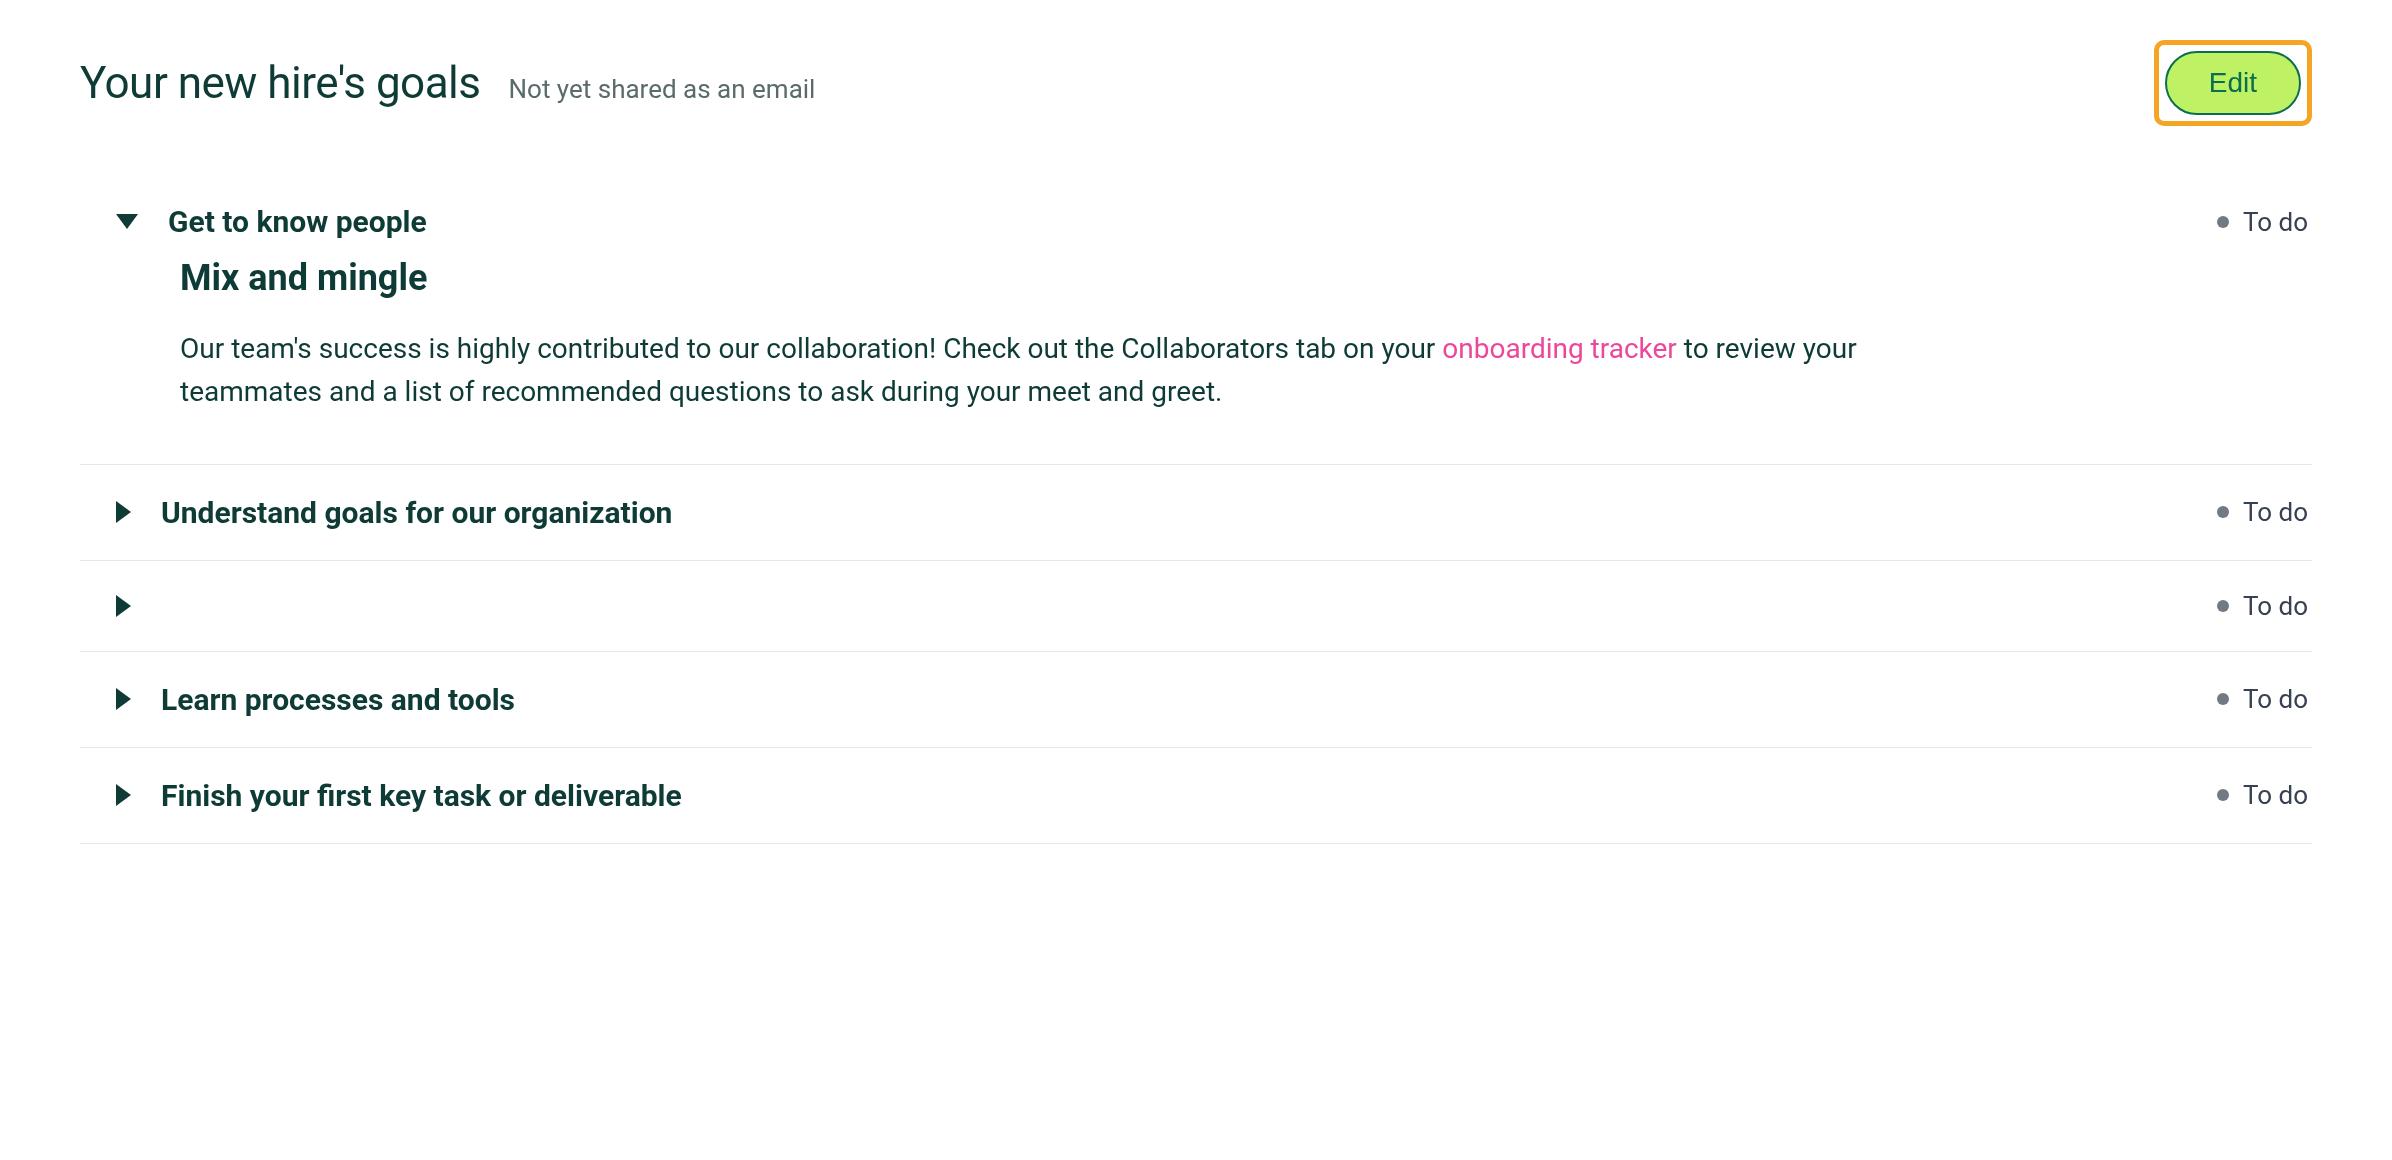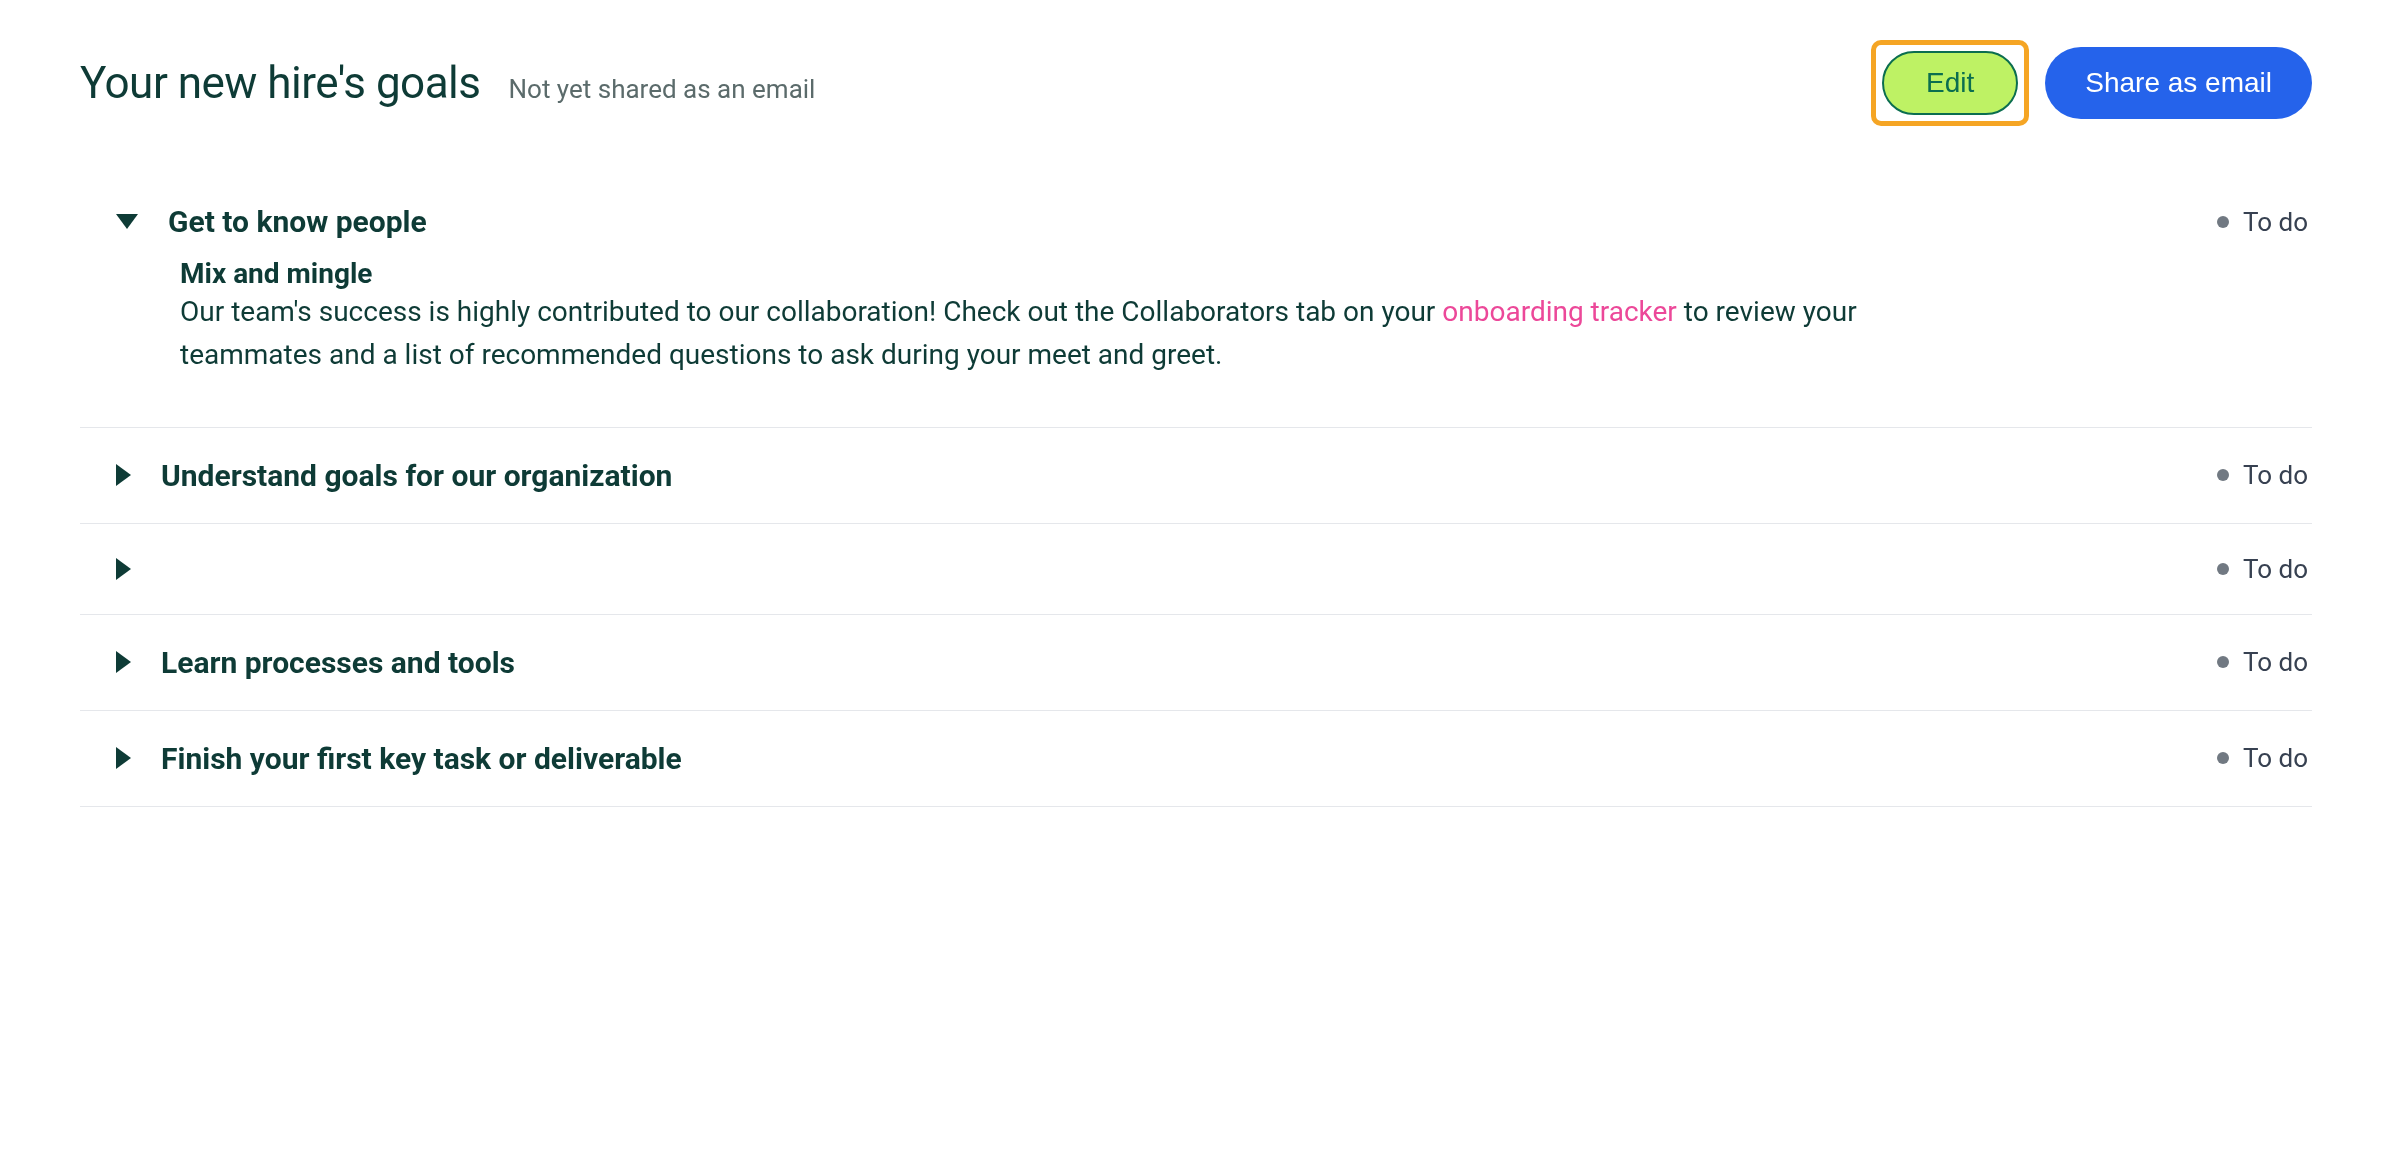--- a/index.html
+++ b/index.html
@@ -115,23 +115,24 @@
     border-radius: 50%;
   }
   .status-text {
     font-size: 26px;
     color: #374151;
   }
   .expanded-content {
     padding: 18px 0 50px 100px;
   }
   .sub-title {
-    font-size: 28px;
+    font-size: 36px;
     font-weight: 700;
     color: #0e3b36;
+    margin-bottom: 28px;
   }
   .sub-body {
     font-size: 28px;
     line-height: 1.55;
     color: #0e3b36;
     max-width: 1800px;
   }
   .inline-link {
     color: #ec4899;
     text-decoration: none;
@@ -147,21 +148,20 @@
 
 <div class="header">
   <div class="header-left">
     <h1 class="page-title">Your new hire's goals</h1>
     <span class="subtitle">Not yet shared as an email</span>
   </div>
   <div class="header-right">
     <div class="edit-highlight">
       <button class="btn-edit">Edit</button>
     </div>
-    <button class="btn-share">Share as email</button>
   </div>
 </div>
 
 <div class="goals-list">
 
   <div class="goal-row tight">
     <div class="goal-left">
       <span class="triangle down"></span>
       <span class="goal-title">Get to know people</span>
     </div>

